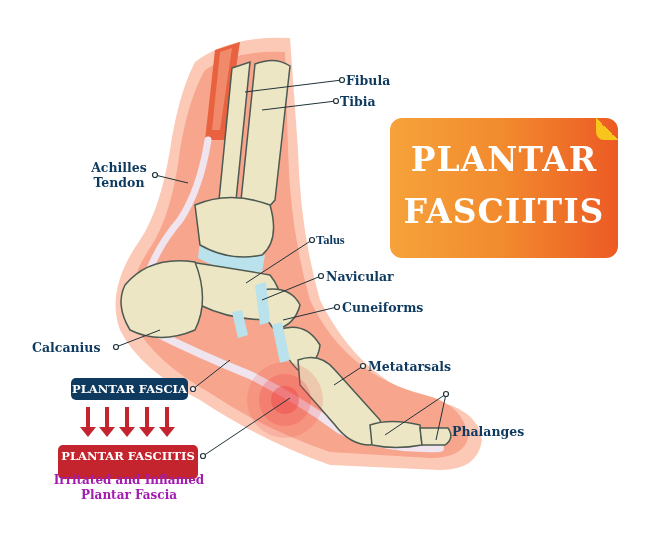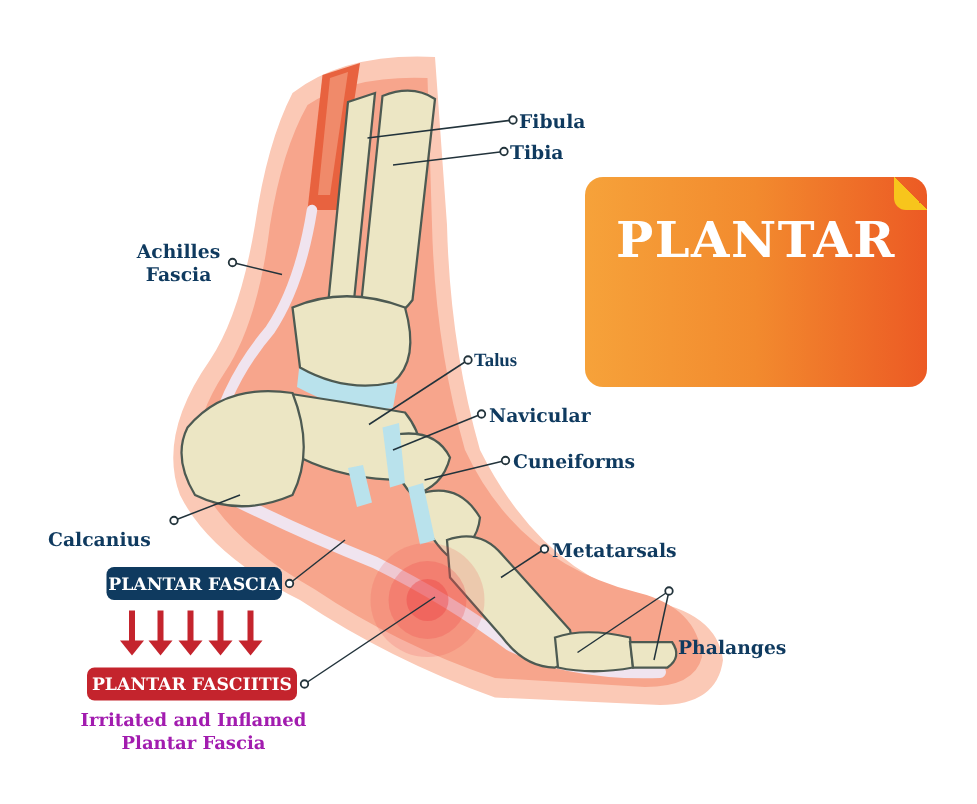--- a/index.html
+++ b/index.html
@@ -5,21 +5,21 @@
   html, body { margin:0; padding:0; background:#ffffff; }
   body { width:651px; height:536px; position:relative; overflow:hidden; font-family:"DejaVu Serif", serif; }
   #art { position:absolute; left:0; top:0; }
   .lbl { position:absolute; color:#0f3a5f; font-family:"DejaVu Serif", serif; font-weight:bold; font-size:12.5px; line-height:15px; white-space:nowrap; }
   .title-card { position:absolute; left:390px; top:118px; width:228px; height:140px; border-radius:12px;
     background:linear-gradient(90deg,#f6a23a 0%,#f28a2e 50%,#ec5a24 100%); overflow:hidden; }
   .title-card .fold2 { position:absolute; right:0; top:0; width:22px; height:22px; background:linear-gradient(225deg, transparent 50%, #f7c51c 50%); border-bottom-left-radius:8px; }
   .title-line { position:absolute; left:0; width:100%; text-align:center; color:#ffffff; font-family:"DejaVu Serif", serif; font-weight:bold; font-size:33px; letter-spacing:1px; }
   .pill { position:absolute; color:#ffffff; font-family:"DejaVu Serif", serif; font-weight:bold; font-size:11.5px; text-align:center; border-radius:5px; }
   .pill.blue { left:71px; top:378px; width:117px; height:22px; line-height:22px; background:#0f3a5f; }
-  .pill.red { left:58px; top:445px; width:140px; height:22px; line-height:22px; background:#c4242d; }
+  .pill.red { left:58px; top:445px; width:140px; height:34px; line-height:22px; background:#c4242d; }
   .caption { position:absolute; left:40px; top:473px; width:178px; text-align:center; color:#a21caf; font-weight:bold; font-size:12px; line-height:15px; }
 </style>
 </head>
 <body>
 
 <svg id="art" width="651" height="536" viewBox="0 0 651 536">
 
   <g>
     <path d="M195,62 Q230,35 290,38 L298,150 Q300,230 320,300 Q360,380 430,400 Q478,408 482,440 Q478,470 440,470 L330,465 Q260,440 200,400 Q140,370 120,330 Q105,290 140,240 Q160,210 170,150 Q178,95 195,62 Z" fill="#fbc9b6"></path>
     <path d="M205,70 Q235,50 285,52 L288,150 Q290,230 310,300 Q345,375 425,395 Q465,405 468,438 Q463,458 430,458 L330,452 Q265,430 210,393 Q155,362 135,325 Q122,290 150,248 Q172,215 180,150 Q188,100 205,70 Z" fill="#f7a58c"></path>
@@ -115,32 +115,33 @@
     <g>
         <rect x="165" y="407" width="4" height="22"></rect>
         <polygon points="159,427 175,427 167,437"></polygon>
       </g>
   </g>
 </svg>
 
 <div class="title-card">
   <div class="fold2"></div>
   <div class="title-line" style="top:22px;">PLANTAR</div>
+  <div class="title-line" style="top:74px;">FASCIITIS</div>
 </div>
 
 <div class="lbl" style="left:346px;top:73px;">Fibula</div>
 <div class="lbl" style="left:340px;top:94px;">Tibia</div>
 <div class="lbl" style="left:84px;top:160px;text-align:center;width:70px;">
   <div>Achilles</div>
-  <div>Fascia</div>
+  <div>Tendon</div>
 </div>
 <div class="lbl" style="left:316px;top:233px;font-family:Liberation Serif, serif;">Talus</div>
 <div class="lbl" style="left:326px;top:269px;">Navicular</div>
 <div class="lbl" style="left:342px;top:300px;">Cuneiforms</div>
-<div class="lbl" style="left:32px;top:352px;text-align:center;">Calcanius</div>
+<div class="lbl" style="left:32px;top:340px;text-align:center;">Calcanius</div>
 <div class="lbl" style="left:368px;top:359px;">Metatarsals</div>
 <div class="lbl" style="left:452px;top:397px;margin-top:27px;">Phalanges</div>
 
 <div class="pill blue">PLANTAR FASCIA</div>
 <div class="pill red">PLANTAR FASCIITIS</div>
 <div class="caption">
   <div>Irritated and Inflamed</div>
   <div>Plantar Fascia</div>
 </div>
 

